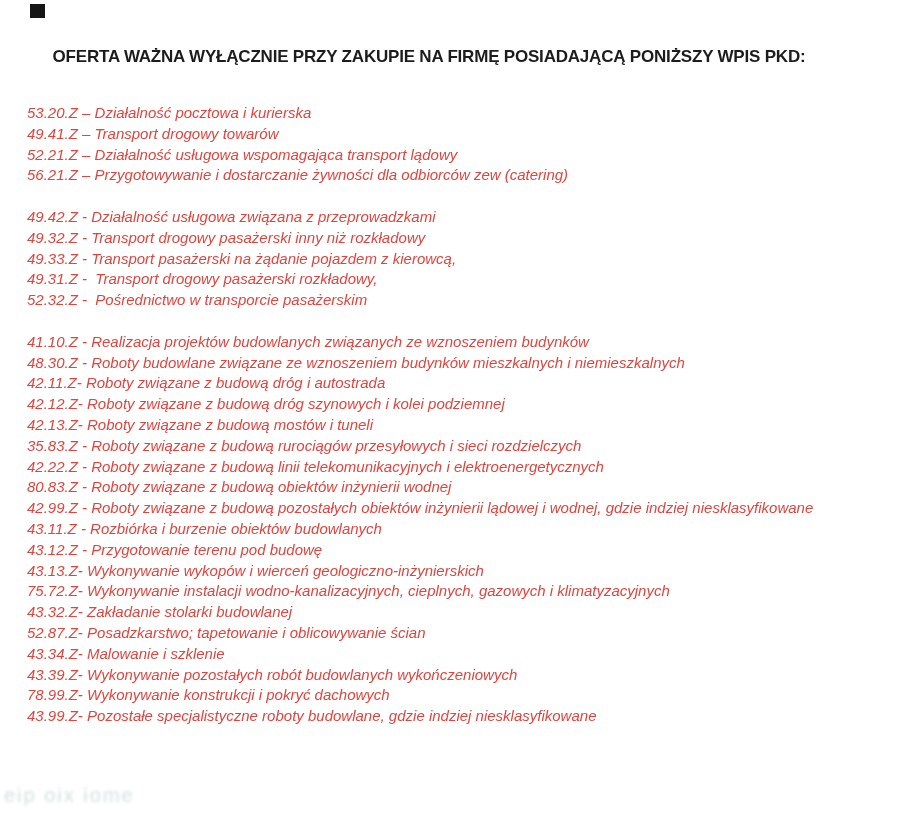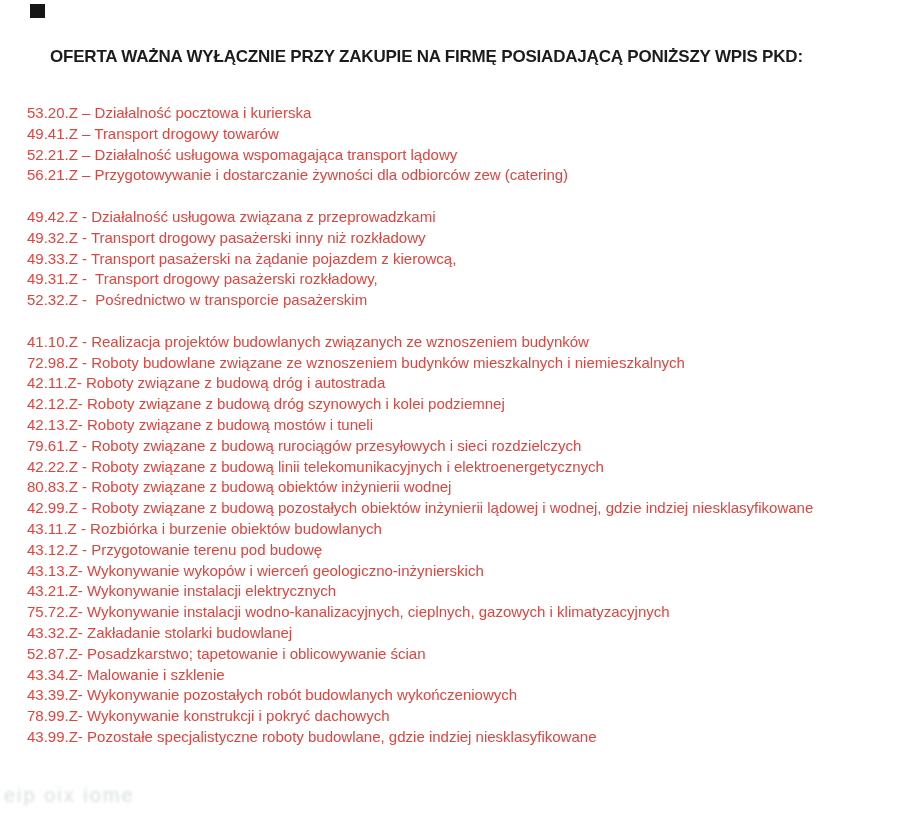--- a/index.html
+++ b/index.html
@@ -14,40 +14,42 @@
   .corner-mark {
     position: absolute;
     left: 30px;
     top: 4px;
     width: 15px;
     height: 14px;
     background: #161616;
   }
   .doc-title {
     position: absolute;
-    left: 50px;
+    left: 40px;
     top: 44px;
     width: 778px;
     margin: 0;
     font-weight: bold;
     font-size: 17px;
     line-height: 26px;
     letter-spacing: -0.2px;
     color: #1c1c1c;
+    text-align: center;
   }
   .pkd-list {
     position: absolute;
     left: 27px;
     top: 103px;
     width: 880px;
   }
   ul.pkd-group {
     list-style: none;
     margin: 0 0 20.8px 0;
     padding: 0;
+    font-style: italic;
   }
   ul.pkd-group:last-child { margin-bottom: 0; }
   ul.pkd-group li {
     font-size: 15px;
     line-height: 20.8px;
     height: 20.8px;
     color: #df453f;
     white-space: pre;
   }
   .watermark {
@@ -81,32 +83,31 @@
   <ul class="pkd-group">
     <li>49.42.Z - Działalność usługowa związana z przeprowadzkami</li>
     <li>49.32.Z - Transport drogowy pasażerski inny niż rozkładowy</li>
     <li>49.33.Z - Transport pasażerski na żądanie pojazdem z kierowcą,</li>
     <li>49.31.Z -  Transport drogowy pasażerski rozkładowy,</li>
     <li>52.32.Z -  Pośrednictwo w transporcie pasażerskim</li>
   </ul>
 
   <ul class="pkd-group">
     <li>41.10.Z - Realizacja projektów budowlanych związanych ze wznoszeniem budynków</li>
-    <li>72.98.Z - Roboty budowlane związane ze wznoszeniem budynków mieszkalnych i niemieszkalnych</li>
+    <li>48.30.Z - Roboty budowlane związane ze wznoszeniem budynków mieszkalnych i niemieszkalnych</li>
     <li>42.11.Z- Roboty związane z budową dróg i autostrada</li>
     <li>42.12.Z- Roboty związane z budową dróg szynowych i kolei podziemnej</li>
     <li>42.13.Z- Roboty związane z budową mostów i tuneli</li>
-    <li>79.61.Z - Roboty związane z budową rurociągów przesyłowych i sieci rozdzielczych</li>
+    <li>35.83.Z - Roboty związane z budową rurociągów przesyłowych i sieci rozdzielczych</li>
     <li>42.22.Z - Roboty związane z budową linii telekomunikacyjnych i elektroenergetycznych</li>
     <li>80.83.Z - Roboty związane z budową obiektów inżynierii wodnej</li>
     <li>42.99.Z - Roboty związane z budową pozostałych obiektów inżynierii lądowej i wodnej, gdzie indziej niesklasyfikowane</li>
     <li>43.11.Z - Rozbiórka i burzenie obiektów budowlanych</li>
     <li>43.12.Z - Przygotowanie terenu pod budowę</li>
     <li>43.13.Z- Wykonywanie wykopów i wierceń geologiczno-inżynierskich</li>
-    <li>43.21.Z- Wykonywanie instalacji elektrycznych</li>
     <li>75.72.Z- Wykonywanie instalacji wodno-kanalizacyjnych, cieplnych, gazowych i klimatyzacyjnych</li>
     <li>43.32.Z- Zakładanie stolarki budowlanej</li>
     <li>52.87.Z- Posadzkarstwo; tapetowanie i oblicowywanie ścian</li>
     <li>43.34.Z- Malowanie i szklenie</li>
     <li>43.39.Z- Wykonywanie pozostałych robót budowlanych wykończeniowych</li>
     <li>78.99.Z- Wykonywanie konstrukcji i pokryć dachowych</li>
     <li>43.99.Z- Pozostałe specjalistyczne roboty budowlane, gdzie indziej niesklasyfikowane</li>
   </ul>
 
 </div>

